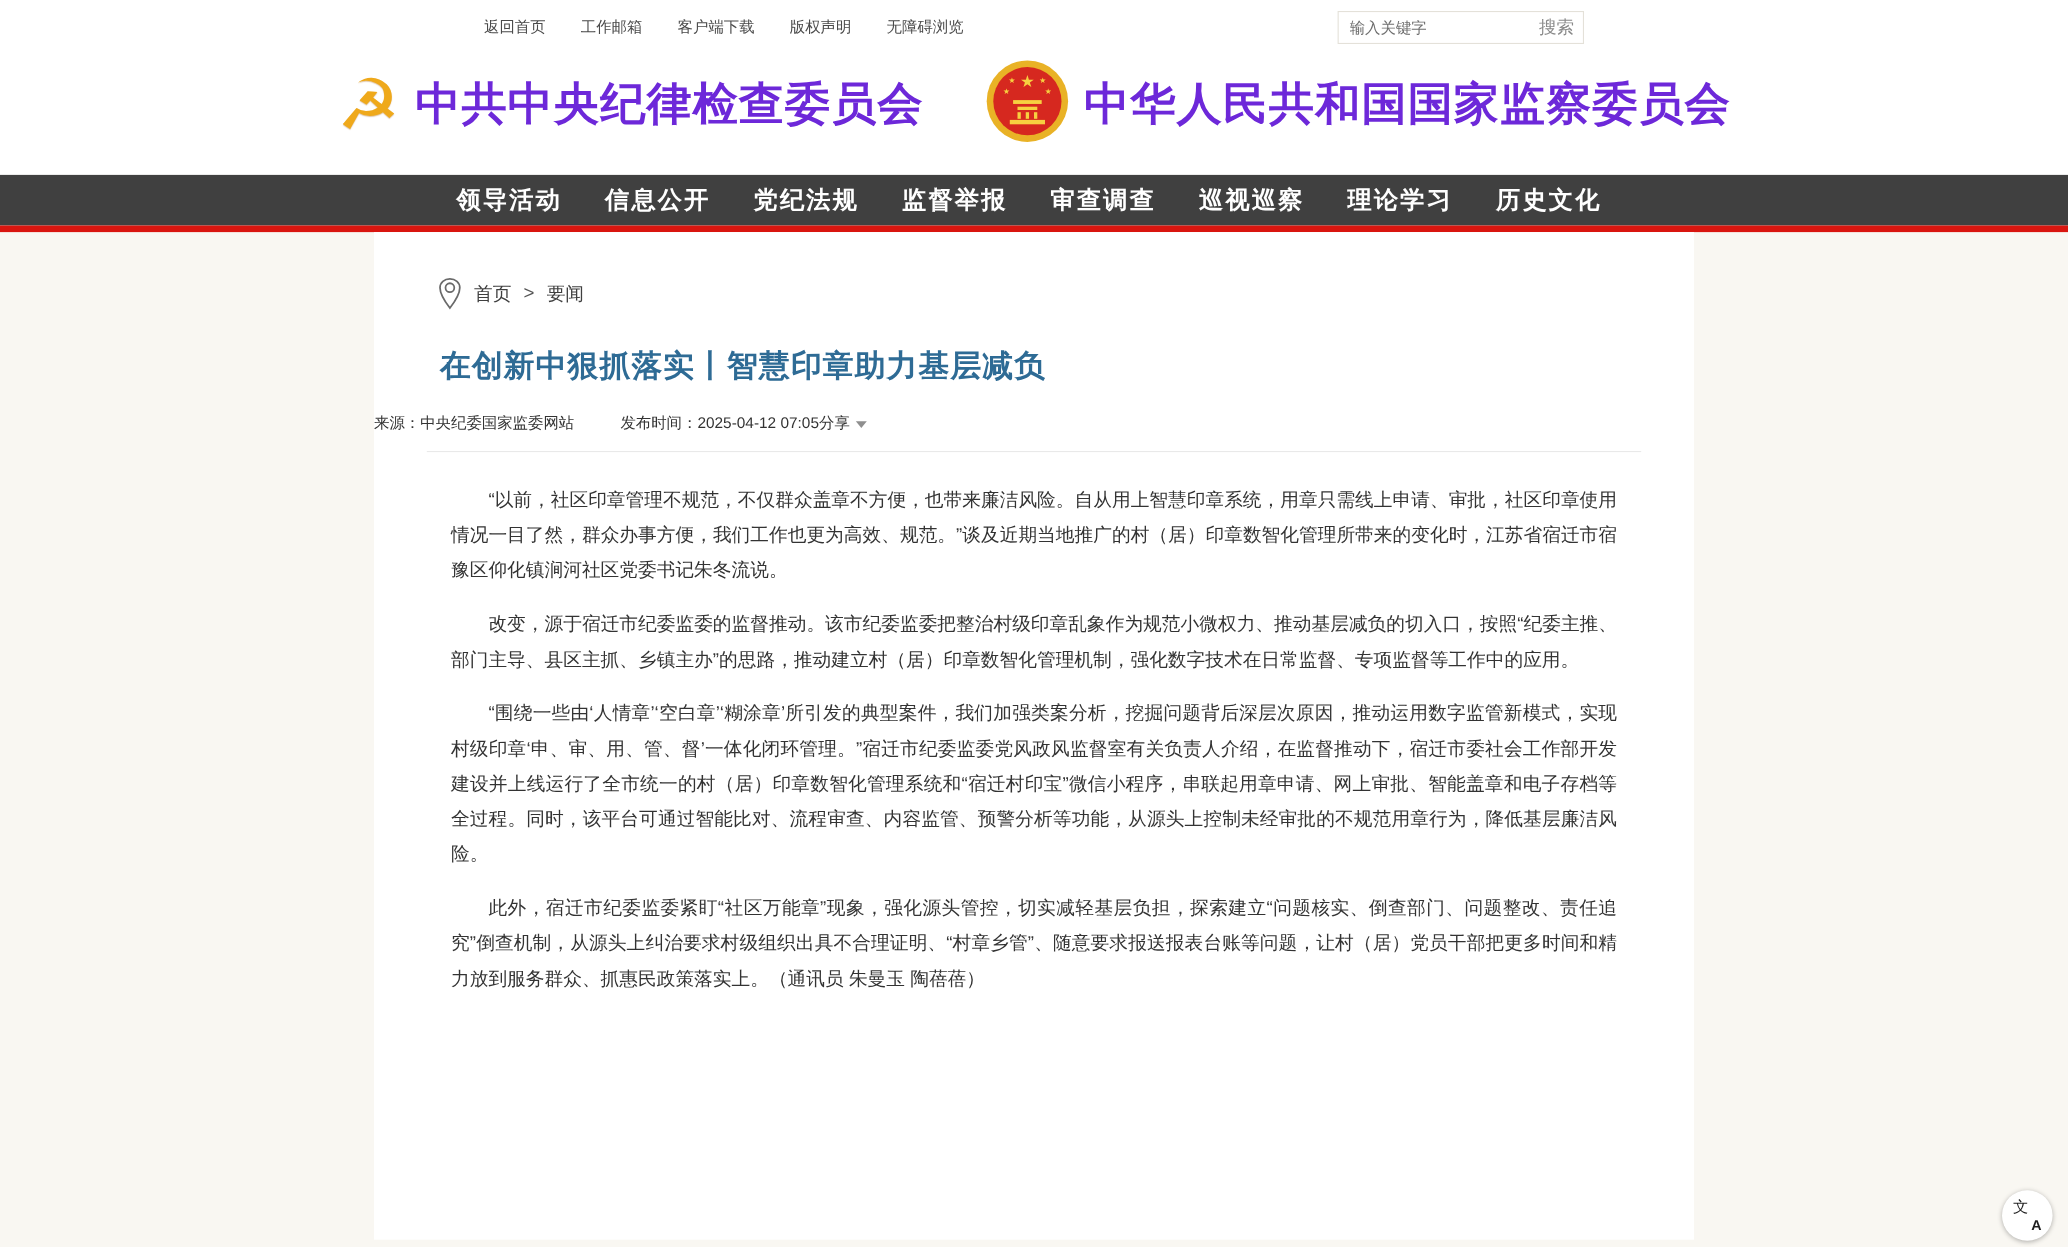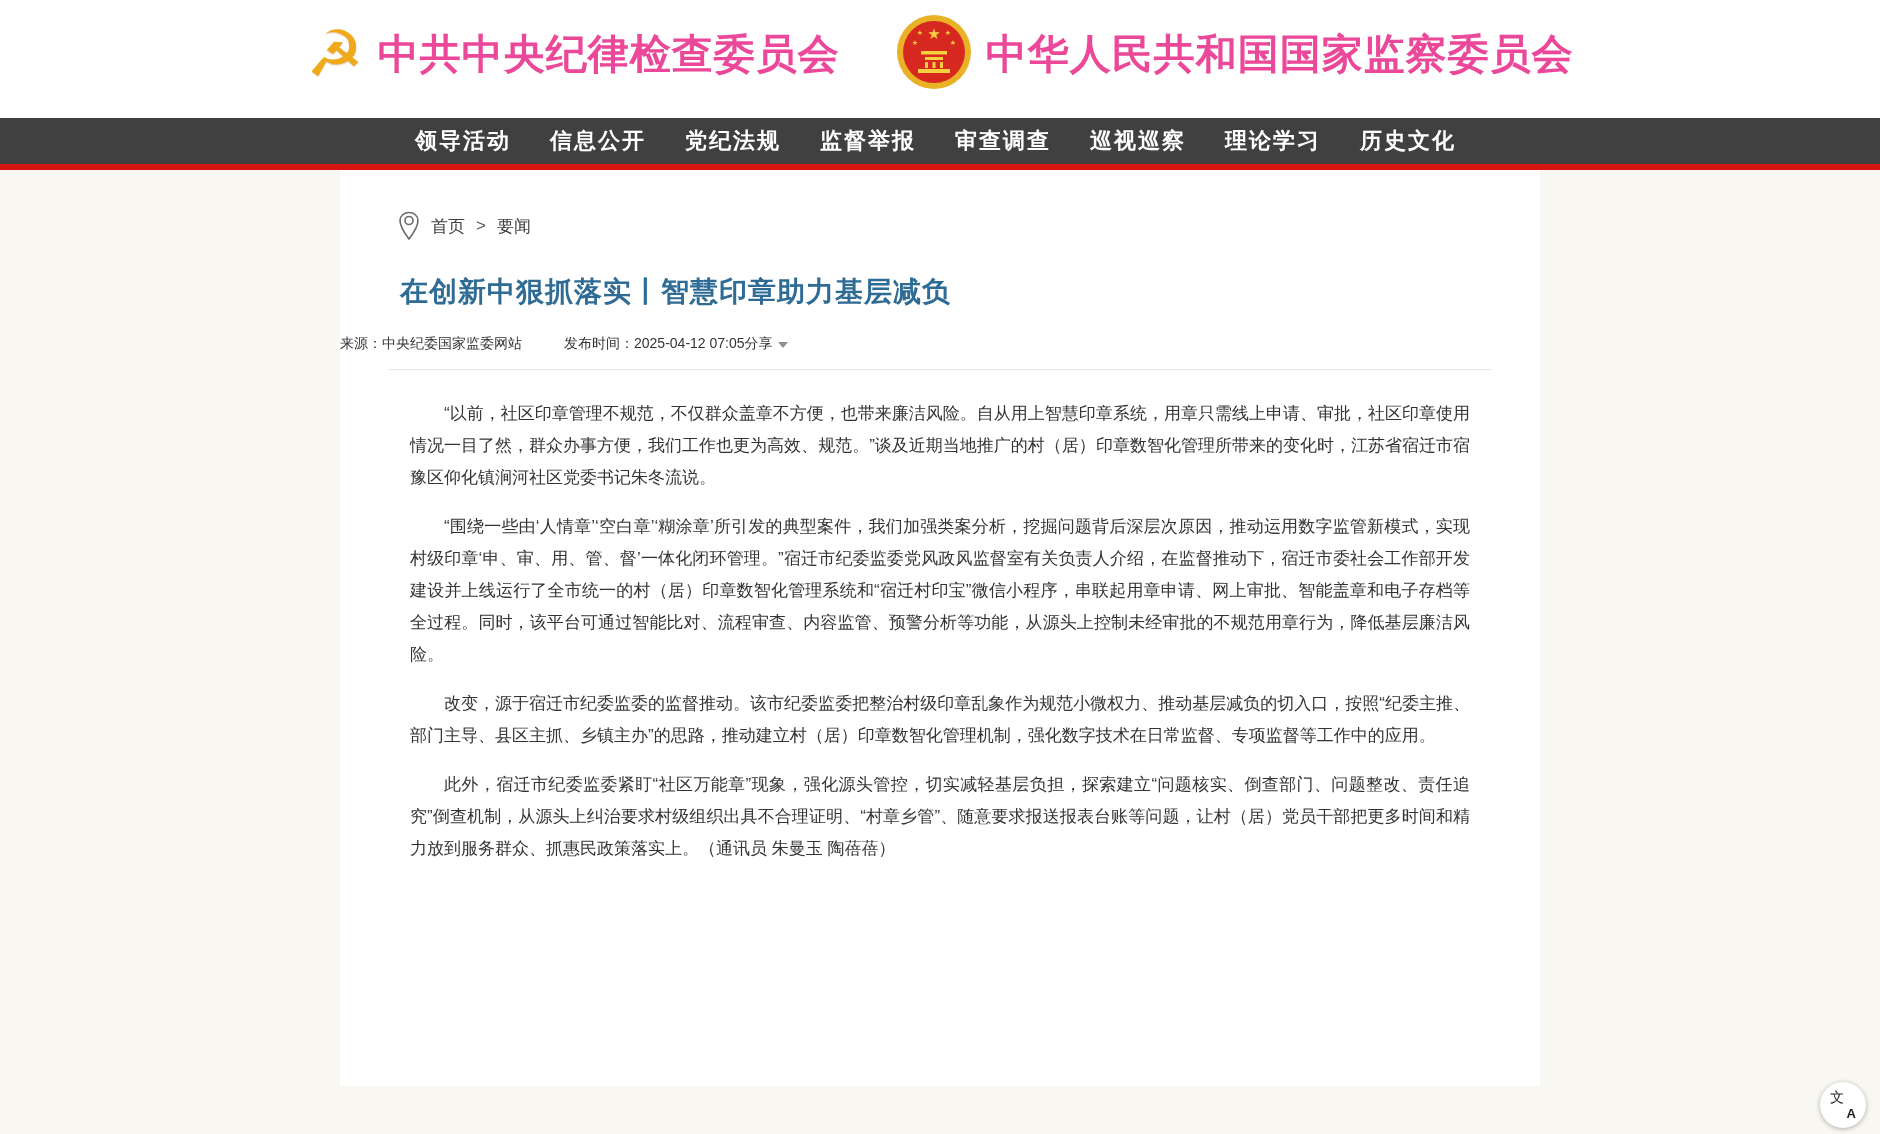--- a/index.html
+++ b/index.html
@@ -17,21 +17,21 @@
   .topbar-links { display:flex; gap:32px; font-size:14px; color:#4a4a4a; }
   .topbar-links span { cursor:pointer; white-space:nowrap; }
   .search-box { margin-left:auto; display:flex; align-items:center; border:1px solid #e4e1d9; height:30px; width:224px; background:#fff; }
   .search-input { border:none; outline:none; flex:1; min-width:0; padding:0 10px; font-size:14px; color:#333; background:transparent; }
   .search-input::placeholder { color:#6f6f6f; }
   .search-btn { background:none; border:none; font-size:16px; color:#8a8a8a; padding:0 8px 0 4px; cursor:pointer; white-space:nowrap; font-family:inherit; }
 
   .masthead { display:flex; justify-content:center; align-items:center; gap:56px; padding:14px 0 24px; }
   .logo { display:flex; align-items:center; gap:14px; cursor:pointer; }
   .party-emblem { font-size:64px; line-height:64px; color:#efa91b; text-shadow:0 1px 1px rgba(160,90,0,.35); }
-  .logo-text { font-size:41px; font-weight:bold; color:#ec4899; letter-spacing:1px; white-space:nowrap; }
+  .logo-text { font-size:41px; font-weight:bold; color:#6d28d9; letter-spacing:1px; white-space:nowrap; }
 
   
   .nav { background:#404040; height:46px; width:100%; }
   .nav-inner { width:1200px; margin:0 auto; height:100%; display:flex; align-items:center; gap:39px; padding-left:75px; }
   .nav-item { color:#fff; font-size:22px; font-weight:bold; letter-spacing:2px; cursor:pointer; white-space:nowrap; }
   .red-stripe { height:6px; background:#d9150f; }
 
   
   .content { width:1200px; margin:0 auto; background:#fff; min-height:916px; padding-bottom:30px; }
   .breadcrumb { display:flex; align-items:center; gap:11px; padding:41px 0 0 58px; font-size:17px; color:#3f3f3f; }
@@ -54,20 +54,33 @@
   .translate-glyph { position:relative; width:26px; height:24px; }
   .translate-glyph .zh { position:absolute; top:-4px; left:0; font-size:14px; color:#1f1f1f; }
   .translate-glyph .en { position:absolute; bottom:-4px; right:0; font-size:13px; font-weight:bold; color:#1f1f1f; }
 
   .pin-icon svg { display:block; }
 </style>
 </head>
 <body>
 
 <div class="header">
+  <div class="topbar">
+    <div class="topbar-links">
+        <span>返回首页</span>
+        <span>工作邮箱</span>
+        <span>客户端下载</span>
+        <span>版权声明</span>
+        <span>无障碍浏览</span>
+      </div>
+    <div class="search-box">
+      <input class="search-input" type="text" placeholder="输入关键字" style="">
+      <button class="search-btn">搜索</button>
+    </div>
+  </div>
 
   <div class="masthead">
     <div class="logo">
       <span class="party-emblem">☭</span>
       <span class="logo-text">中共中央纪律检查委员会</span>
     </div>
     <div class="logo">
       <span>
         <svg width="76" height="76" viewBox="0 0 76 76">
           <circle cx="38" cy="38" r="37" fill="#e9b226"></circle>
@@ -125,22 +138,22 @@
     <span class="meta-time"><span>发布时间：</span><span>2025-04-12 07:05</span></span>
     <span class="meta-share">
       <span>分享</span>
       <span class="share-caret"></span>
     </span>
   </div>
   <hr class="meta-divider">
 
   <div class="article-body">
       <p>“以前，社区印章管理不规范，不仅群众盖章不方便，也带来廉洁风险。自从用上智慧印章系统，用章只需线上申请、审批，社区印章使用情况一目了然，群众办事方便，我们工作也更为高效、规范。”谈及近期当地推广的村（居）印章数智化管理所带来的变化时，江苏省宿迁市宿豫区仰化镇涧河社区党委书记朱冬流说。</p>
+      <p>改变，源于宿迁市纪委监委的监督推动。该市纪委监委把整治村级印章乱象作为规范小微权力、推动基层减负的切入口，按照“纪委主推、部门主导、县区主抓、乡镇主办”的思路，推动建立村（居）印章数智化管理机制，强化数字技术在日常监督、专项监督等工作中的应用。</p>
       <p>“围绕一些由‘人情章’‘空白章’‘糊涂章’所引发的典型案件，我们加强类案分析，挖掘问题背后深层次原因，推动运用数字监管新模式，实现村级印章‘申、审、用、管、督’一体化闭环管理。”宿迁市纪委监委党风政风监督室有关负责人介绍，在监督推动下，宿迁市委社会工作部开发建设并上线运行了全市统一的村（居）印章数智化管理系统和“宿迁村印宝”微信小程序，串联起用章申请、网上审批、智能盖章和电子存档等全过程。同时，该平台可通过智能比对、流程审查、内容监管、预警分析等功能，从源头上控制未经审批的不规范用章行为，降低基层廉洁风险。</p>
-      <p>改变，源于宿迁市纪委监委的监督推动。该市纪委监委把整治村级印章乱象作为规范小微权力、推动基层减负的切入口，按照“纪委主推、部门主导、县区主抓、乡镇主办”的思路，推动建立村（居）印章数智化管理机制，强化数字技术在日常监督、专项监督等工作中的应用。</p>
       <p>此外，宿迁市纪委监委紧盯“社区万能章”现象，强化源头管控，切实减轻基层负担，探索建立“问题核实、倒查部门、问题整改、责任追究”倒查机制，从源头上纠治要求村级组织出具不合理证明、“村章乡管”、随意要求报送报表台账等问题，让村（居）党员干部把更多时间和精力放到服务群众、抓惠民政策落实上。（通讯员 朱曼玉 陶蓓蓓）</p>
     </div>
 
 </div>
 
 <div class="translate-fab">
   <span class="translate-glyph">
     <span class="zh">文</span>
     <span class="en">A</span>
   </span>

